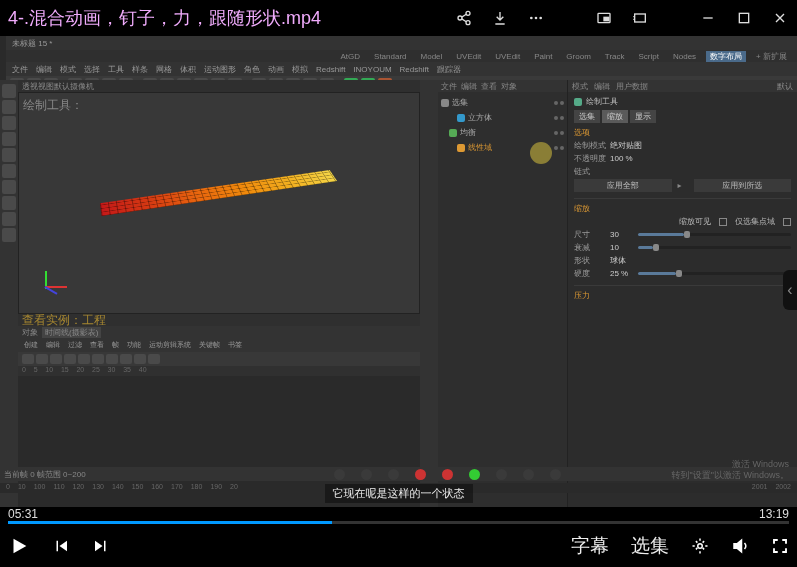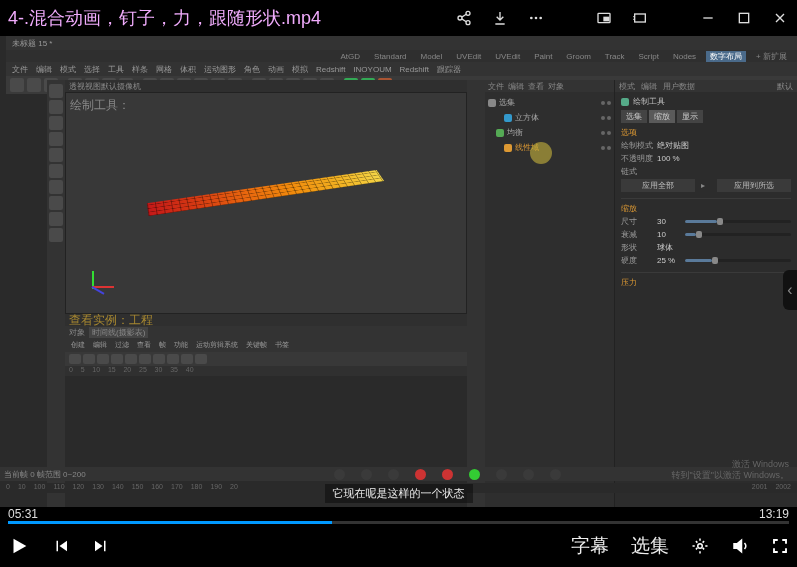--- a/index.html
+++ b/index.html
@@ -15,21 +15,21 @@
 
 .c4d-app { position: absolute; top: 36px; left: 0; right: 0; bottom: 60px; background: #2a2a2a; font-size: 9px; color: #999; padding-left: 6px; }
 .c4d-menubar { height: 14px; background: #333; display: flex; gap: 8px; padding: 0 6px; font-size: 8px; align-items: center; }
 .c4d-menubar .spacer { flex: 1; }
 .c4d-top-tabs { height: 12px; background: #2f2f2f; display: flex; gap: 6px; padding: 0 6px; font-size: 8px; align-items: center; justify-content: flex-end; color: #888; }
 .c4d-top-tabs span { padding: 0 4px; }
 .c4d-toolbar { height: 18px; background: #3a3a3a; display: flex; gap: 3px; padding: 2px 4px; align-items: center; }
 .c4d-toolbar .tbtn { width: 14px; height: 14px; background: #4a4a4a; border-radius: 2px; }
 .c4d-toolbar .sep { width: 4px; }
 
-.c4d-main { position: absolute; top: 44px; left: 0; right: 0; bottom: 0; display: flex; margin-left: 47px; }
+.c4d-main { position: absolute; top: 44px; left: 0; right: 0; bottom: 0; display: flex; }
 .c4d-left-tools { width: 18px; background: #333; display: flex; flex-direction: column; gap: 2px; padding-top: 4px; }
 .c4d-left-tools .ltbtn { width: 14px; height: 14px; background: #4a4a4a; margin: 0 auto; border-radius: 2px; }
 
 .c4d-viewport-col { width: 402px; display: flex; flex-direction: column; }
 .viewport-header { height: 12px; background: #2f2f2f; font-size: 8px; display: flex; align-items: center; padding: 0 4px; color: #888; }
 .viewport-header .center { flex: 1; text-align: left; }
 .viewport { flex: 0 0 222px; background: #383838; position: relative; overflow: hidden; border: 1px solid #222; }
 .viewport-info { position: absolute; top: 4px; left: 4px; font-size: 12px; color: #888; }
 .gradient-box {
   position: absolute; left: 86px; top: 72px; width: 250px; height: 96px;
@@ -392,20 +392,26 @@
               <span class="prop-label">链式</span>
             </div>
           <div class="prop-row" style="gap:6px">
             <span style="flex:1;background:#3a3a3a;text-align:center;padding:1px 0">应用全部</span>
             <span style="width:10px;color:#888">▸</span>
             <span style="flex:1;background:#3a3a3a;text-align:center;padding:1px 0">应用到所选</span>
           </div>
 
           <div class="panel-section">
             <div style="color:#d93;font-size:8px">缩放</div>
+            <div class="prop-row" style="justify-content:flex-end;gap:8px">
+              <span>缩放可见</span>
+                <span style="width:8px;height:8px;border:1px solid #888"></span>
+              <span>仅选集点域</span>
+                <span style="width:8px;height:8px;border:1px solid #888"></span>
+            </div>
             <div class="prop-row">
                 <span class="prop-label">尺寸</span>
                 <span class="prop-val" style="width:24px">30</span>
                 <div class="prop-slider">
                   <div class="fill" style="width:30%"></div>
                   <div class="knob" style="left:30%"></div>
                 </div>
               </div>
             <div class="prop-row">
                 <span class="prop-label">衰减</span>

